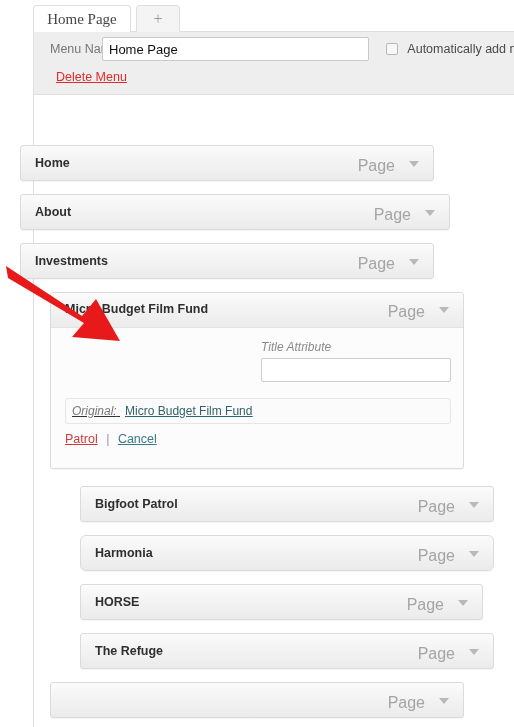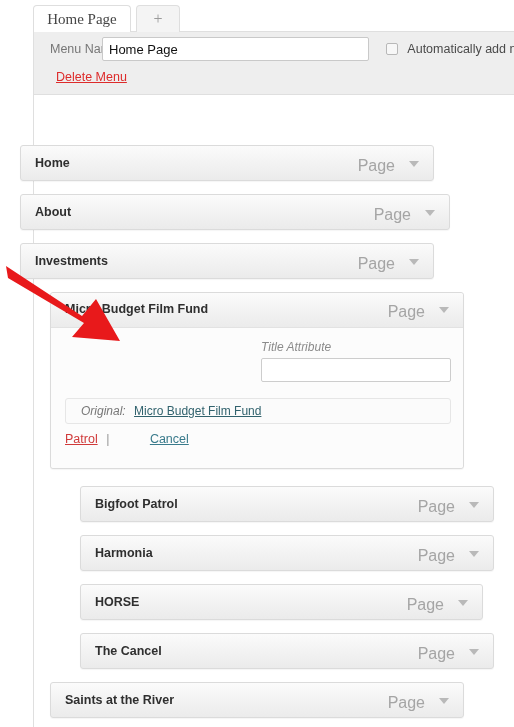--- a/index.html
+++ b/index.html
@@ -227,21 +227,22 @@
   .original-box {
     position: absolute;
     left: 14px; top: 70px;
     width: 386px;
     height: 26px;
     box-sizing: border-box;
     border: 1px solid #e6e6e6;
     border-radius: 3px;
     background: #fbfbfb;
     line-height: 24px;
-    padding-left: 15px;
+    padding-left: 6px;
+    text-decoration: underline;
   }
   .original-label {
     font-style: italic;
     font-size: 12px;
     color: #777777;
   }
   .original-link {
     margin-left: 5px;
     font-size: 12px;
     color: #31626d;
@@ -259,21 +260,20 @@
     cursor: pointer;
   }
   .act-sep {
     color: #999999;
     margin: 0 5px;
   }
   .act-cancel {
     color: #3a7b8c;
     text-decoration: underline;
     cursor: pointer;
-    margin-left: 32px;
   }
 
   
   .arrow-anno {
     position: absolute;
     left: 0; top: 255;
     pointer-events: none;
     z-index: 50;
   }
 </style>
@@ -340,36 +340,35 @@
       <span class="act-cancel">Cancel</span>
     </div>
   </div>
 </div>
 
 <div class="mi" style="top: 486px; left: 80px; width: 414px;">
   <span class="mi-title">Bigfoot Patrol</span>
   <span class="mi-type">Page</span>
   <span class="mi-caret"></span>
 </div>
-<div class="mi" style="top: 535px; left: 80px; width: 414px;">
+<div class="mi" style="top: 535px; left: 80px; width: 414px; border-radius: 6px;">
   <span class="mi-title">Harmonia</span>
   <span class="mi-type">Page</span>
   <span class="mi-caret"></span>
 </div>
 <div class="mi" style="top: 584px; left: 80px; width: 403px;">
   <span class="mi-title">HORSE</span>
   <span class="mi-type">Page</span>
   <span class="mi-caret"></span>
 </div>
 <div class="mi" style="top: 633px; left: 80px; width: 414px;">
-  <span class="mi-title">The Cancel</span>
+  <span class="mi-title">The Refuge</span>
   <span class="mi-type">Page</span>
   <span class="mi-caret"></span>
 </div>
 <div class="mi" style="top: 682px; left: 50px; width: 414px;">
-  <span class="mi-title">Saints at the River</span>
   <span class="mi-type">Page</span>
   <span class="mi-caret"></span>
 </div>
 
 <svg class="arrow-anno" width="514" height="727" viewBox="0 0 514 727">
   <polygon id="anno-arrow-shape" points="6,266 82,316 96,299 120,341 72,337 84,323 8,278" fill="#e8191b"></polygon>
 </svg>
 
 </body></html>

